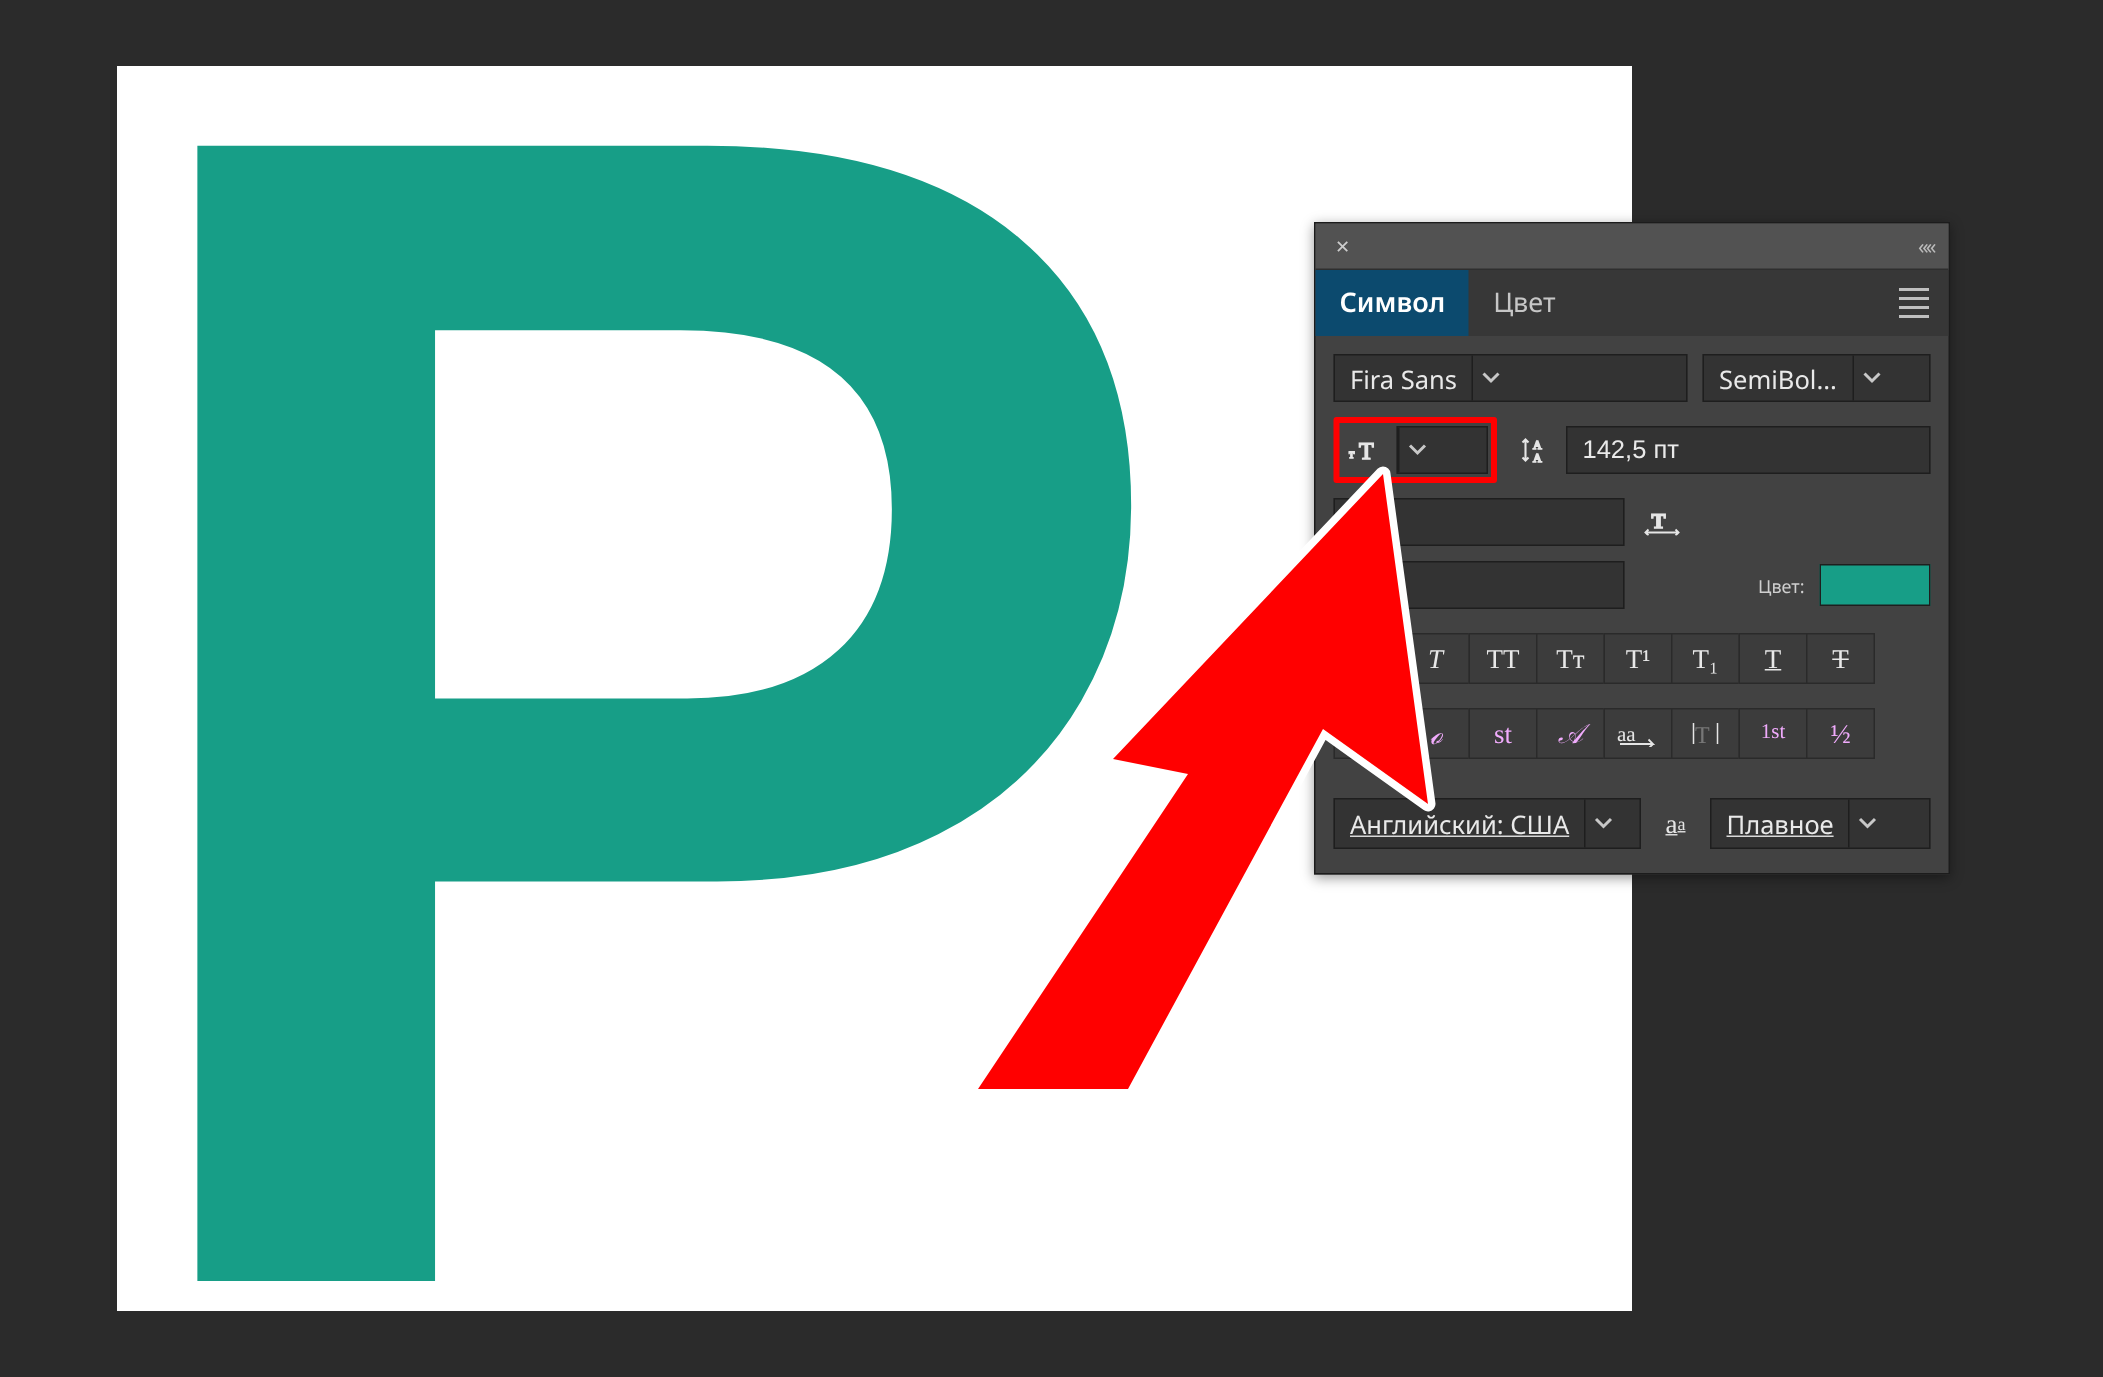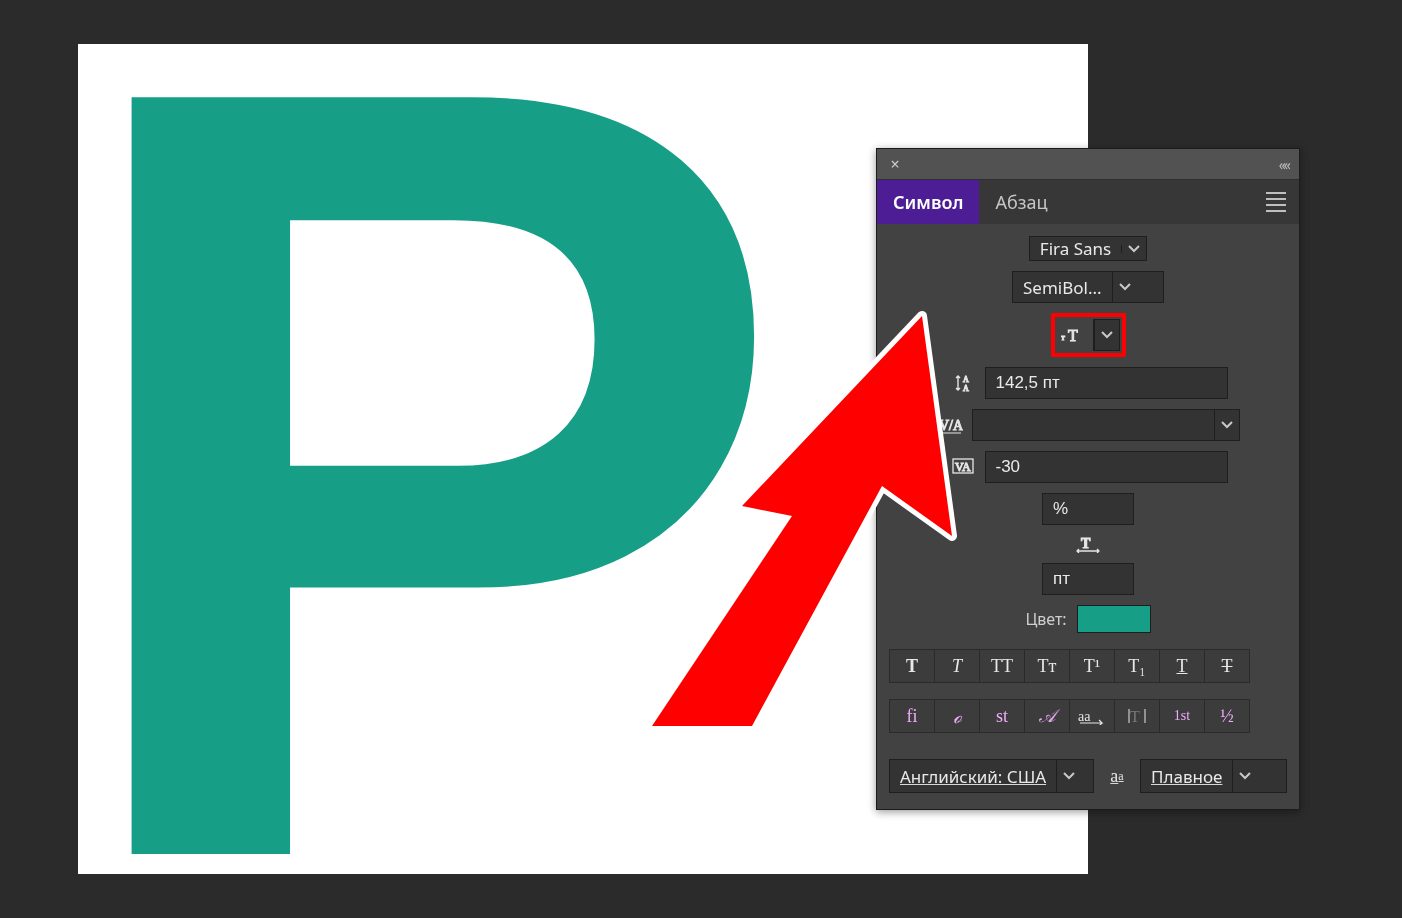--- a/index.html
+++ b/index.html
@@ -7,44 +7,44 @@
   .big-letter{position:absolute;inset:0;display:flex;align-items:center;justify-content:center;}
   .big-letter svg{position:absolute;left:-30px;top:-10px;}
 
   .panel{position:absolute;left:876px;top:148px;width:422px;background:#424242;border:1px solid #1c1c1c;color:#d8d8d8;font-size:16px;box-shadow:0 2px 8px rgba(0,0,0,.4);}
   .panel-titlebar{height:30px;background:#525252;display:flex;align-items:center;justify-content:space-between;padding:0 10px;border-bottom:1px solid #2e2e2e;}
   .close-x{width:16px;height:16px;display:inline-flex;align-items:center;justify-content:center;color:#ccc;font-size:16px;line-height:1;cursor:pointer;}
   .collapse-chev{color:#bbb;font-size:14px;letter-spacing:-2px;}
 
   .tabs{display:flex;align-items:stretch;height:44px;background:#373737;}
   .tab{padding:0 16px;display:flex;align-items:center;color:#c6c6c6;font-size:18px;cursor:pointer;}
-  .tab.active{background:#4c1d95;color:#fff;font-weight:600;}
+  .tab.active{background:#0c4a6e;color:#fff;font-weight:600;}
   .tab-spacer{flex:1;}
   .menu-lines{width:26px;display:flex;flex-direction:column;justify-content:center;align-items:center;gap:4px;margin-right:10px;}
   .menu-lines span{display:block;width:20px;height:2px;background:#bfbfbf;}
 
   .panel-body{padding:12px 12px 16px 12px;display:flex;flex-direction:column;gap:10px;}
-  .row{display:flex;align-items:center;gap:10px;flex-direction:column;}
+  .row{display:flex;align-items:center;gap:10px;}
   .combo{display:flex;align-items:center;background:#333;border:1px solid #1e1e1e;height:30px;}
   .combo input,.combo .combo-text{background:transparent;border:0;color:#e9e9e9;font-size:17px;height:100%;padding:0 10px;outline:none;min-width:0;}
   .combo .combo-text{display:flex;align-items:center;white-space:nowrap;overflow:hidden;text-overflow:ellipsis;}
   .chev{width:24px;height:100%;display:flex;align-items:center;justify-content:center;border-left:1px solid #1e1e1e;cursor:pointer;}
   .chev svg{width:12px;height:8px;}
   .ico{width:30px;display:flex;align-items:center;justify-content:center;color:#e6e6e6;font-size:16px;}
   .ico svg{stroke:#e6e6e6;fill:#e6e6e6;}
 
   .font-row .font-name{flex:1;}
   .font-row .font-style{width:150px;}
 
   .pair-row .half{display:flex;align-items:center;flex:1;gap:6px;}
   .pair-row .combo{flex:1;}
 
   .highlight-box{border:4px solid #ff0000;padding:2px;border-radius:2px;}
 
-  .lbl-text{color:#cfcfcf;font-size:16px;}
+  .lbl-text{color:#cfcfcf;font-size:12px;}
   .color-swatch{width:72px;height:26px;border:1px solid #1e1e1e;}
 
   .style-btns{display:flex;flex-wrap:nowrap;gap:0;margin-top:6px;}
   .stylebtn{width:44px;height:32px;border:1px solid #2a2a2a;background:#3c3c3c;color:#e8e8e8;display:flex;align-items:center;justify-content:center;font-family:Georgia,"Times New Roman",serif;font-size:18px;cursor:pointer;margin-left:-1px;}
   .stylebtn:first-child{margin-left:0;}
 
   .ot-row{display:flex;gap:0;margin-top:6px;}
   .otbtn{width:44px;height:32px;border:1px solid #2a2a2a;background:#3c3c3c;color:#f0abfc;display:flex;align-items:center;justify-content:center;font-family:Georgia,"Times New Roman",serif;font-size:18px;cursor:pointer;margin-left:-1px;}
   .otbtn:first-child{margin-left:0;}
 
@@ -67,21 +67,21 @@
 </div>
 
 <div class="panel">
   <div class="panel-titlebar">
     <span class="close-x">×</span>
     <span class="collapse-chev">««</span>
   </div>
 
   <div class="tabs">
     <div class="tab active">Символ</div>
-    <div class="tab">Абзац</div>
+    <div class="tab">Цвет</div>
     <div class="tab-spacer"></div>
     <div class="menu-lines">
         <span></span>
         <span></span>
         <span></span>
         <span></span>
       </div>
   </div>
 
   <div class="panel-body">
@@ -129,51 +129,20 @@
               <text x="10" y="18" font-size="8" font-family="Georgia,serif" fill="#e6e6e6">A</text>
             </svg>
         </span>
         <div class="combo" style="flex:1">
           <input value="142,5 пт" style="">
 
         </div>
       </div>
     </div>
 
-    <div class="row pair-row">
-      <div class="half">
-        <span class="ico">
-          <svg width="24" height="18" viewBox="0 0 24 18">
-              <text x="0" y="14" font-size="14" font-family="Georgia,serif" fill="#e6e6e6">V/A</text>
-              <path d="M2 17h18" stroke="#e6e6e6" stroke-width="1"></path>
-              <path d="M2 17l-2 0M20 17l2 0" stroke="#e6e6e6"></path>
-            </svg>
-        </span>
-        <div class="combo" style="flex:1">
-          <input value="" style="">
-          <span class="chev">
-              <svg viewBox="0 0 12 8">
-                <path d="M1 1l5 5 5-5" fill="none" stroke="#c8c8c8" stroke-width="2"></path>
-              </svg>
-            </span>
-        </div>
-      </div>
-      <div class="half">
-        <span class="ico">
-          <svg width="24" height="18" viewBox="0 0 24 18">
-              <rect x="1" y="1" width="20" height="14" fill="none" stroke="#e6e6e6" stroke-width="1.3"></rect>
-              <text x="3" y="13" font-size="12" font-family="Georgia,serif" fill="#e6e6e6">VA</text>
-            </svg>
-        </span>
-        <div class="combo" style="flex:1">
-          <input value="-30" style="">
-
-        </div>
-      </div>
-    </div>
 
     <div class="row pair-row">
       <div class="half" style="justify-content:flex-end">
         <div class="combo" style="width:90px">
           <input style="width: 100%;" value="%">
         </div>
       </div>
       <div class="half">
         <span class="ico">
           <svg width="24" height="18" viewBox="0 0 24 18">

